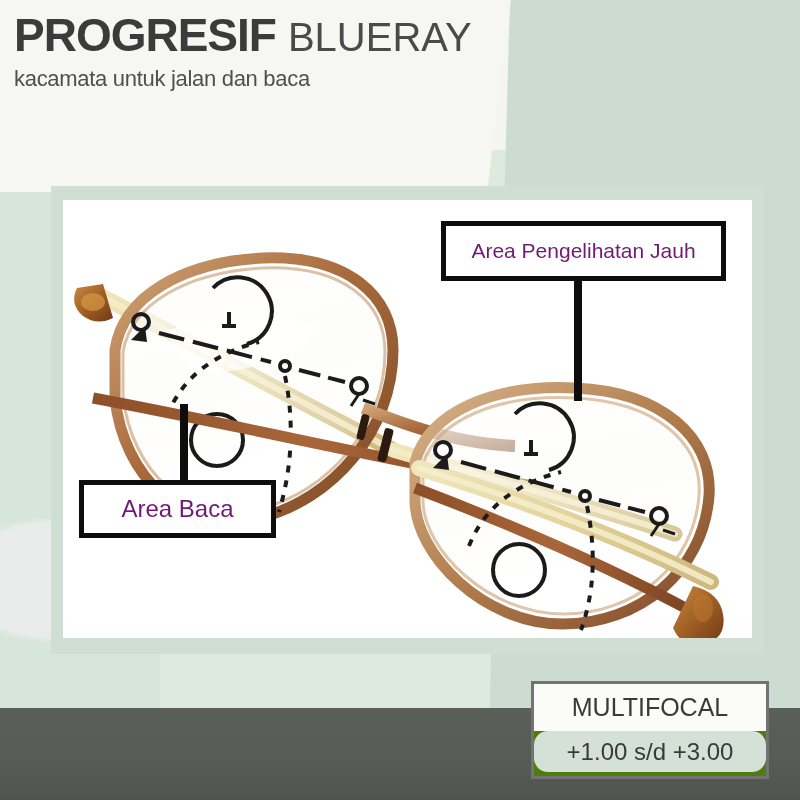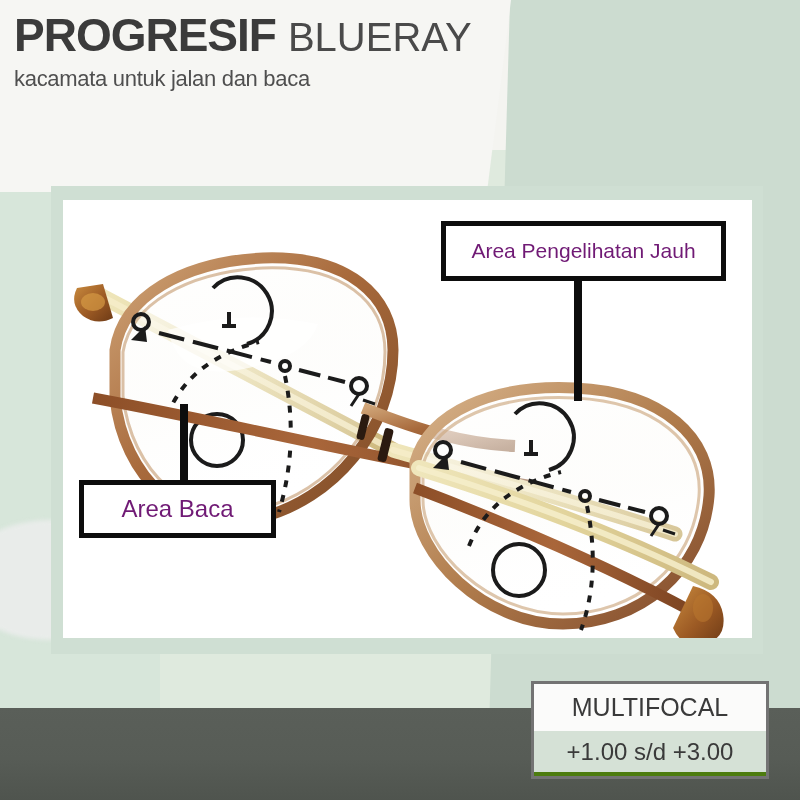--- a/index.html
+++ b/index.html
@@ -169,20 +169,21 @@
     display: flex;
     align-items: center;
     justify-content: center;
   }
   .badge-bottom {
     height: 41px;
     background: #d5e1d6;
     display: flex;
     align-items: center;
     justify-content: center;
+    border-radius: 14px;
   }
   .badge-title {
     font-size: 25px;
     color: #3a3a3a;
     letter-spacing: 0px;
   }
   .badge-range {
     font-size: 24px;
     color: #3a3a3a;
   }

